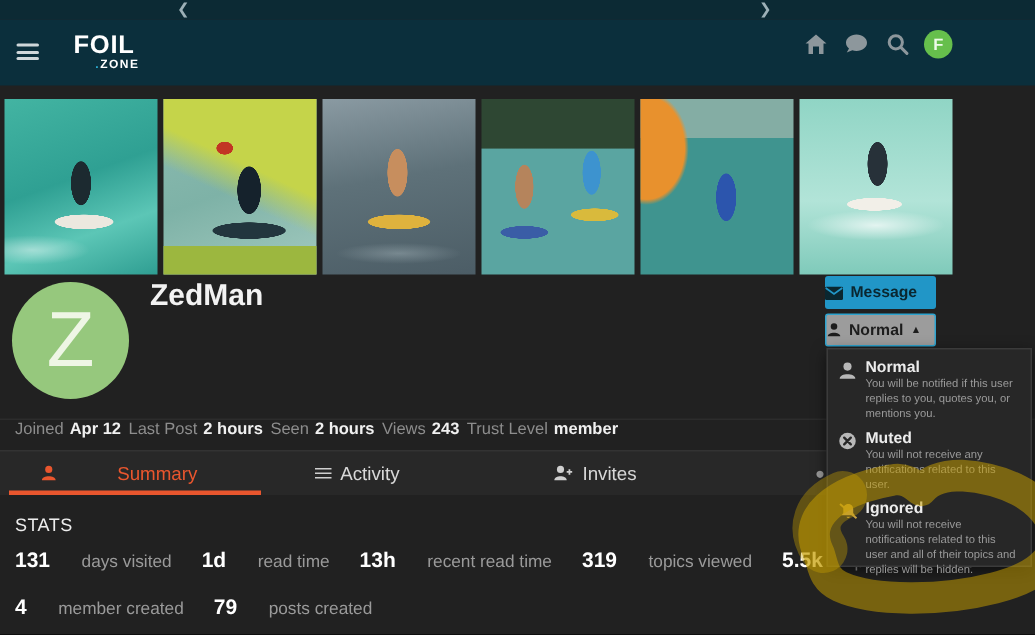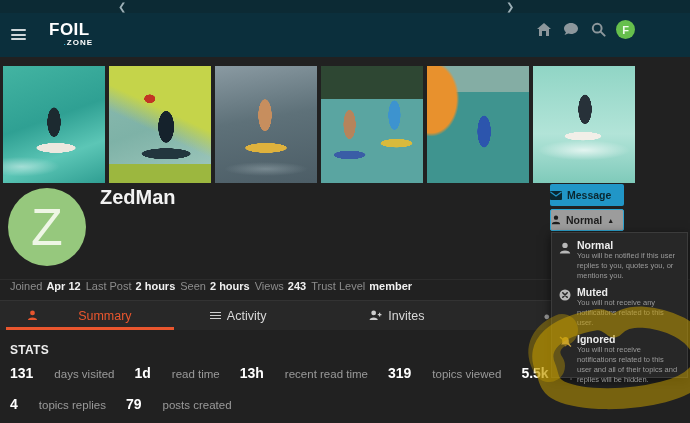--- a/index.html
+++ b/index.html
@@ -87,21 +87,21 @@
           border-top:1px solid #333; }
   .tab { flex:1; display:flex; align-items:center; justify-content:center; gap:6px; font-size:12.5px;
          color:#d8d8d8; cursor:pointer; }
   .tab.active { color:#e9562e;gap:40px; }
   .tab-underline { position:absolute; left:6px; bottom:0px; width:168px; height:3px; background:#e9562e; }
   .bars { display:inline-block; width:11px; }
   .bars i { display:block; height:1.6px; margin:1.6px 0; background:#cfcfcf; }
   .badge-dot { color:#9a9a9a; font-size:11px; }
 
   
-  .stats-heading { position:absolute; left:10px; top:343px; font-size:12px; font-weight:bold; color:#ededed; letter-spacing:.3px; }
+  .stats-heading { position:absolute; left:10px; top:343px; font-size:12px; font-weight:normal; color:#ededed; letter-spacing:.3px; }
   .stats-row { position:absolute; left:10px; display:flex; gap:20px; align-items:baseline; }
   .stats-row.r1 { top:365px; }
   .stats-row.r2 { top:396px; }
   .stat { display:flex; align-items:baseline; gap:21px; white-space:nowrap; }
   .stat .v { font-size:14px; font-weight:bold; color:#ffffff; }
   .stat .l { font-size:11.5px; color:#9a9a9a; }
   .heart { color:#f27ba3; font-size:12px; }
 
   
   .dropdown { position:absolute; left:551px; top:232px; width:137px; height:146px; background:#272727;
@@ -252,21 +252,21 @@
       </span>
     <span class="stat">
         <span class="v">19</span>
         <span class="heart">♥</span>
         <span class="l">received</span>
       </span>
   </div>
   <div class="stats-row r2">
     <span class="stat">
         <span class="v">4</span>
-        <span class="l">topics replies</span>
+        <span class="l">member created</span>
       </span>
     <span class="stat">
         <span class="v">79</span>
         <span class="l">posts created</span>
       </span>
   </div>
 
   <div class="dropdown">
     <div class="dd-item">
       <span class="dd-ic">

